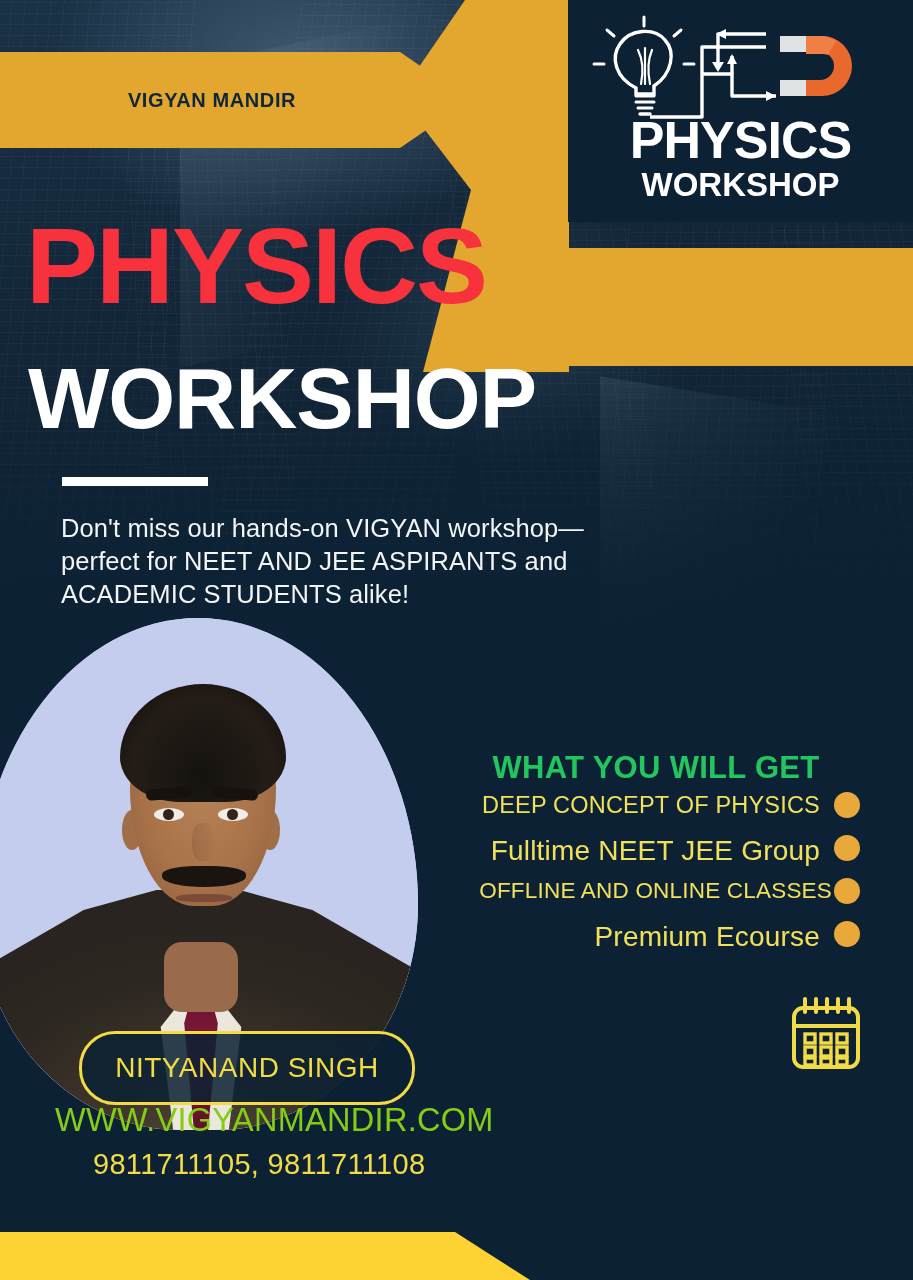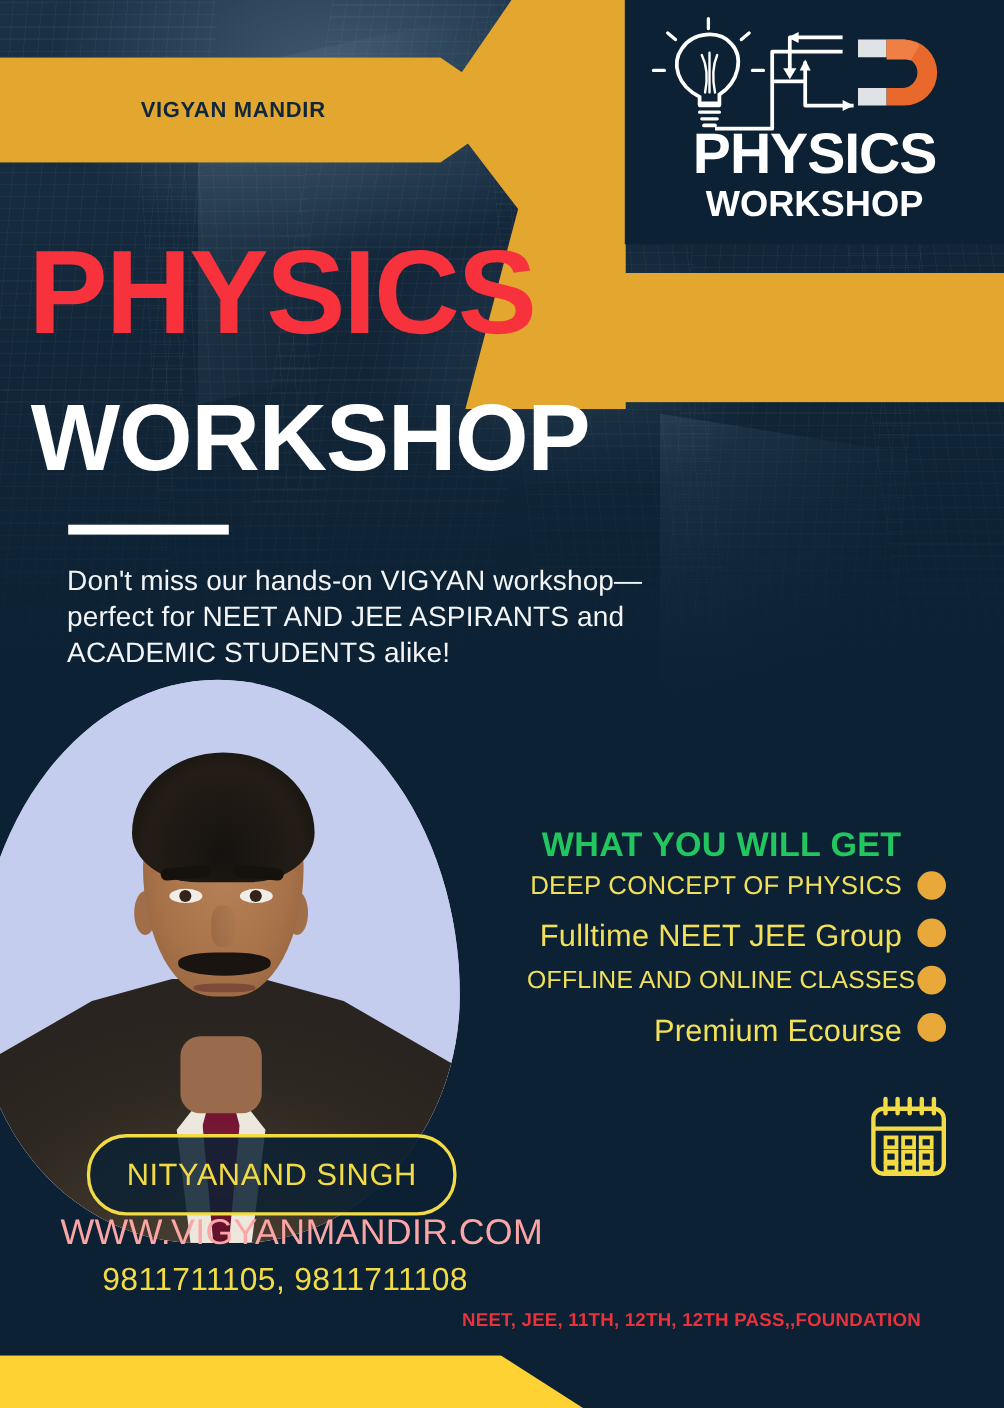--- a/index.html
+++ b/index.html
@@ -290,21 +290,21 @@
   .name-pill span {
     color: #f2db45;
     font-size: 28px;
     letter-spacing: 0.5px;
   }
 
   
   .website {
     position: absolute;
     left: 55px; top: 1102px;
-    color: #fca5a5;
+    color: #84cc16;
     font-size: 32.5px;
     letter-spacing: 0.3px;
   }
   .phones {
     position: absolute;
     left: 93px; top: 1148px;
     color: #f2db45;
     font-size: 29px;
     letter-spacing: 0.3px;
   }
@@ -512,16 +512,15 @@
         <rect x="48" y="51" width="10" height="9"></rect>
       <rect x="16" y="62" width="10" height="7"></rect>
         <rect x="32" y="62" width="10" height="7"></rect>
         <rect x="48" y="62" width="10" height="7"></rect>
     </g>
   </svg>
 
   <div class="website">WWW.VIGYANMANDIR.COM</div>
   <div class="phones">9811711105, 9811711108</div>
 
-  <div class="footer-tags">NEET, JEE, 11TH, 12TH, 12TH PASS,,FOUNDATION</div>
   <div class="bottom-bar"></div>
 
 </div>
 
 </body></html>

